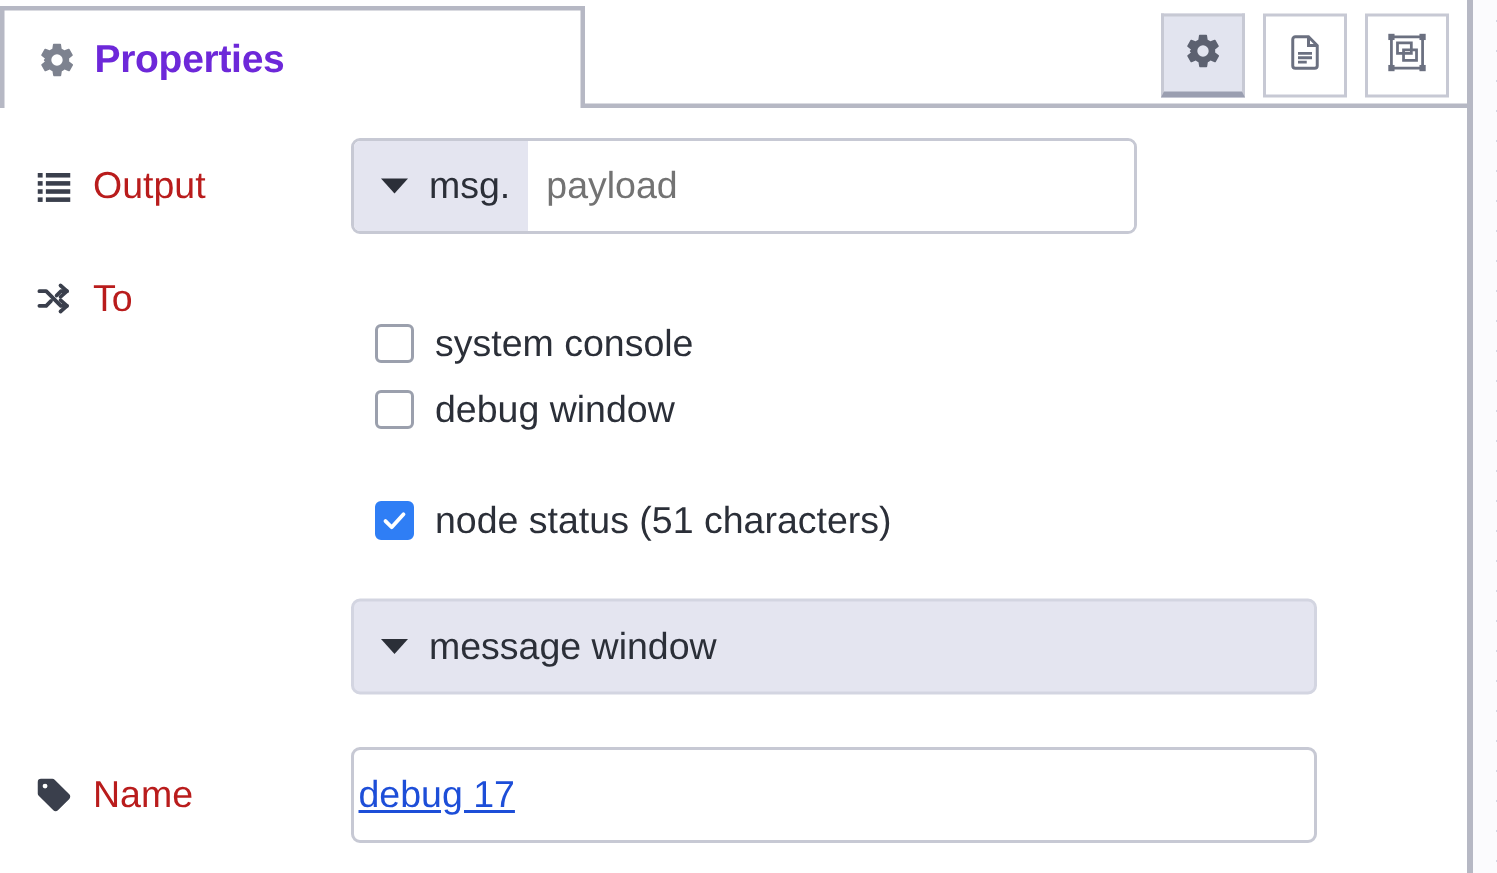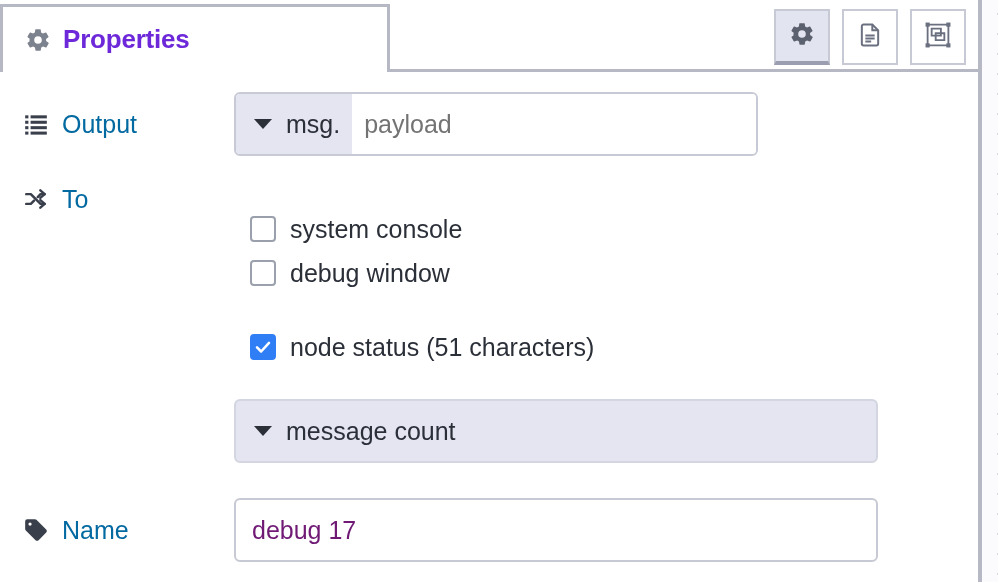--- a/index.html
+++ b/index.html
@@ -152,21 +152,21 @@
     display: inline-flex;
     align-items: center;
     justify-content: center;
     width: 28px;
     height: 28px;
     color: #3a3f4c;
     flex: 0 0 auto;
   }
   .row-label .lbl-text {
     font-size: 25px;
-    color: #0369a1;
+    color: #b91c1c;
     white-space: nowrap;
   }
 
   
   .typed-input {
     display: flex;
     align-items: stretch;
     width: 524px;
     height: 64px;
     box-sizing: border-box;
@@ -223,27 +223,28 @@
     user-select: none;
   }
 
   
   .text-input {
     display: flex;
     align-items: center;
     width: 644px;
     height: 64px;
     box-sizing: border-box;
-    padding-left: 16px;
+    padding-left: 3px;
     border: 2px solid #c7c9d4;
     border-radius: 6px;
     background: #ffffff;
     font-size: 25px;
-    color: #701a75;
+    color: #1d4ed8;
     cursor: text;
+    text-decoration: underline;
   }
 
   
   .cb-row {
     display: flex;
     align-items: center;
     gap: 14px;
     cursor: pointer;
     user-select: none;
   }
@@ -394,21 +395,21 @@
           <span class="cb checked">
             <svg class="tick" width="18" height="18" viewBox="0 0 24 24" fill="none" stroke="#ffffff" stroke-width="3.4" stroke-linecap="round" stroke-linejoin="round" aria-hidden="true">
                 <path d="M4 12.5l5.5 5.5L20 6.5"></path>
               </svg>
           </span>
           <span class="cb-label">node status (51 characters)</span>
         </div>
 
         <div class="select-box" style="margin-top:30px;">
           <span class="caret"></span>
-          <span>message count</span>
+          <span>message window</span>
         </div>
 
       </div>
     </div>
 
     <div class="row" style="top:426px;">
       <div class="row-label" style="height:64px;">
         <span class="lbl-ico">
           <svg width="26" height="26" viewBox="0 0 24 24" fill="currentColor" aria-hidden="true">
             <path d="M21.4 11.6l-9-9A2 2 0 0 0 11 2H4a2 2 0 0 0-2 2v7c0 .53.21 1.04.59 1.41l9 9c.78.78 2.05.78 2.83 0l7-7c.78-.78.78-2.04-.02-2.81zM6.5 8A1.5 1.5 0 1 1 6.5 5a1.5 1.5 0 0 1 0 3z"></path>

